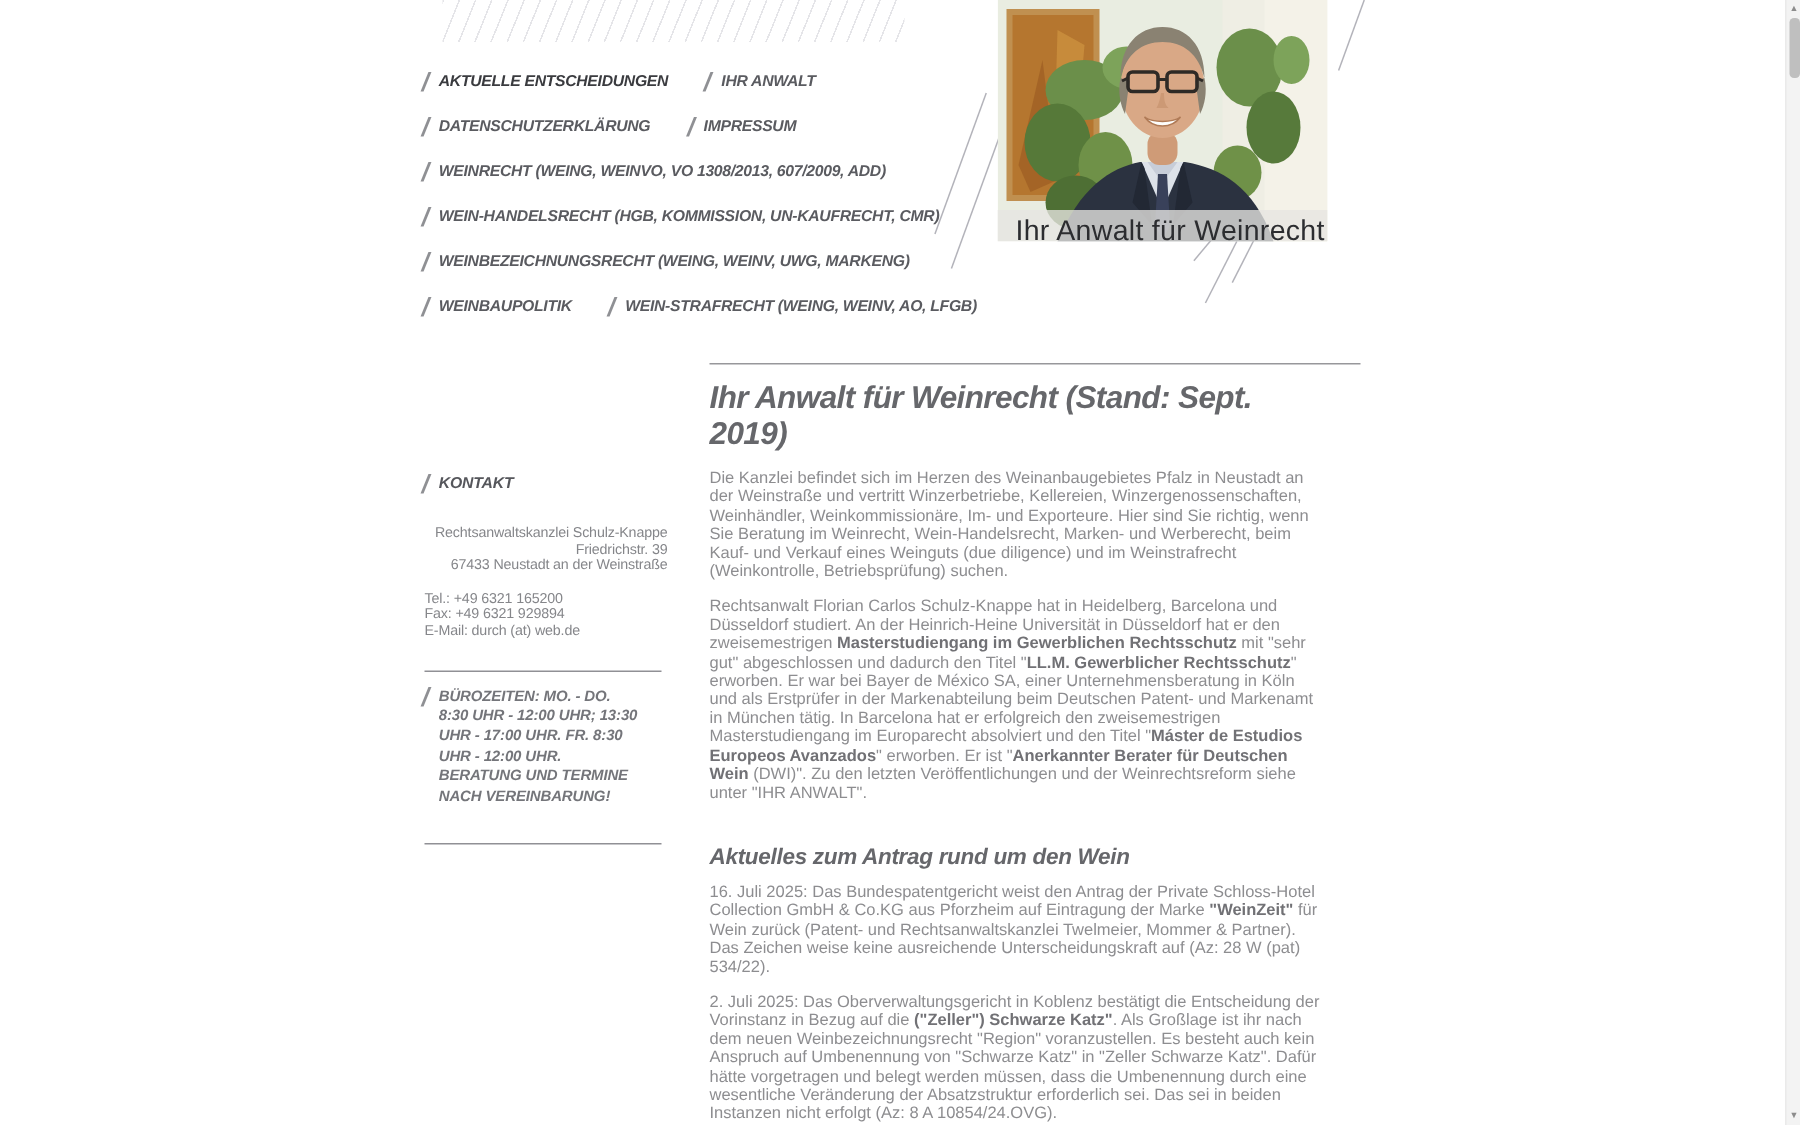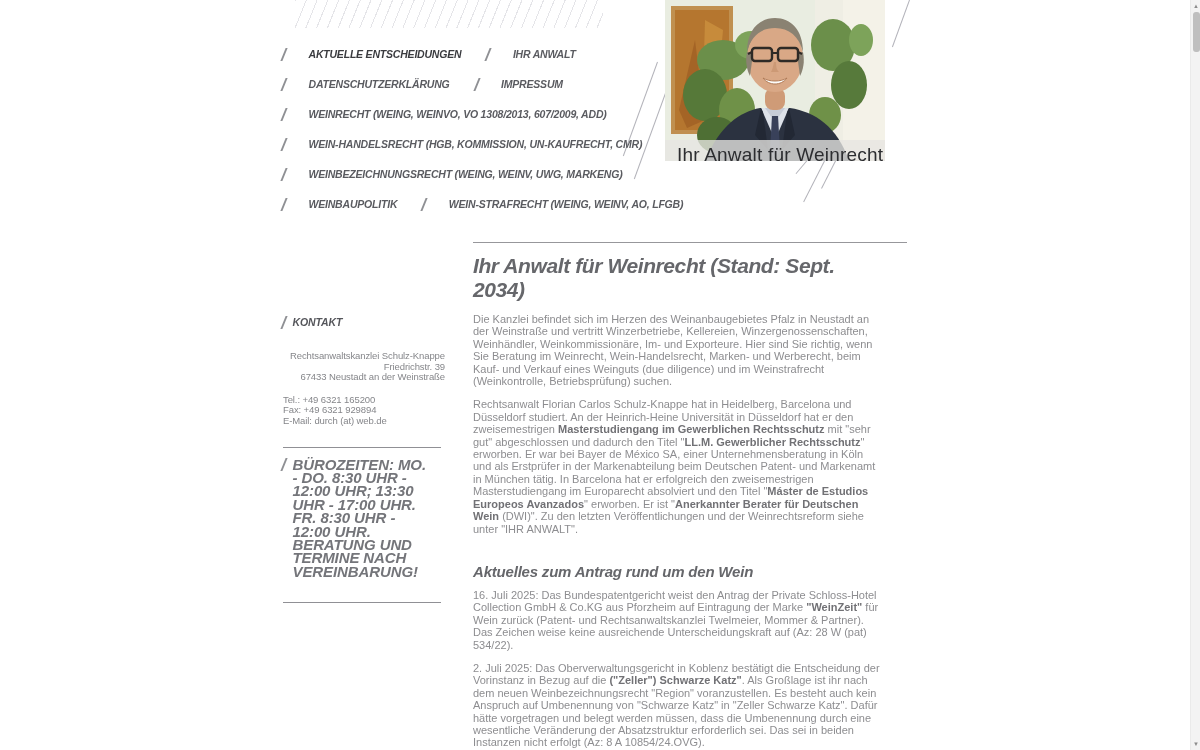--- a/index.html
+++ b/index.html
@@ -16,21 +16,21 @@
   .hatch {
     position:absolute; left:295px; top:0; width:308px; height:28px;
     background:repeating-linear-gradient(112deg, #e2e2e6 0 1px, transparent 1px 10px);
     opacity:.9;
   }
   .dslash { position:absolute; width:1px; background:#b3b3ba; transform-origin:top center; }
 
   
   .nav { position:absolute; left:283px; top:48px; width:330px; }
   .nav-row { display:flex; gap:26px; margin-bottom:17px; align-items:flex-start; }
-  .nav-item { display:flex; gap:24px; align-items:flex-start; cursor:pointer; white-space:nowrap; }
+  .nav-item { display:flex; gap:8px; align-items:flex-start; cursor:pointer; white-space:nowrap; }
   .nav-item .lbl {
     font-size:10.5px; font-style:italic; font-weight:600;
     letter-spacing:-0.2px; color:#5a5b60; text-transform:uppercase; line-height:13px;
   }
   .nav-item.active .lbl { font-weight:700; color:#3a3b3f; }
   .slash { width:1.5px; height:13px; background:#8f9094; transform:skewX(-22deg); display:inline-block; flex:0 0 auto; }
 
   
   .photo { position:absolute; left:665px; top:0; width:220px; height:161px; overflow:hidden; }
   .photo svg { display:block; }
@@ -45,21 +45,21 @@
   .side-label { display:flex; gap:8px; align-items:flex-start; margin-bottom:22px; }
   .side-label .lbl {
     font-size:10.5px; font-style:italic; font-weight:600; letter-spacing:-0.1px;
     color:#55565b; text-transform:uppercase; line-height:13px;
   }
   .side-lines { font-size:9.5px; line-height:10.6px; color:#85868a; letter-spacing:-0.1px; }
   .addr { margin-bottom:12px;text-align:right; }
   .divider-s { border:none; border-top:1px solid #909095; width:158px; margin:20px 0 0 0; }
   .hours { display:flex; gap:8px; margin-top:10px; }
   .hours .txt {
-    font-size:15px; font-style:italic; font-weight:600; text-transform:uppercase;
+    font-size:10px; font-style:italic; font-weight:600; text-transform:uppercase;
     color:#74757a; line-height:13.4px; width:136px; letter-spacing:-0.1px;
   }
 
   
   .main-divider { position:absolute; left:473px; top:242px; width:434px; border-top:1px solid #97979b; }
   .main { position:absolute; left:473px; top:254px; width:408px; }
   h1.title {
     font-size:21px; font-style:italic; font-weight:700; color:#66676b;
     letter-spacing:-0.4px; margin-bottom:11px;
   }
@@ -212,21 +212,21 @@
     <hr class="divider-s">
     <div class="hours">
       <span class="slash"></span>
       <span class="txt">BÜROZEITEN: MO. - DO. 8:30 UHR - 12:00 UHR; 13:30 UHR - 17:00 UHR. FR. 8:30 UHR - 12:00 UHR. BERATUNG UND TERMINE NACH VEREINBARUNG!</span>
     </div>
     <hr class="divider-s" style="margin-top:24px;">
   </aside>
 
   <div class="main-divider"></div>
   <main class="main">
-    <h1 class="title">Ihr Anwalt für Weinrecht  (Stand: Sept. 2034)</h1>
+    <h1 class="title">Ihr Anwalt für Weinrecht  (Stand: Sept. 2019)</h1>
     <p class="body"><span>Die Kanzlei befindet sich im Herzen des Weinanbaugebietes Pfalz in Neustadt an der Weinstraße und vertritt Winzerbetriebe, Kellereien, Winzergenossenschaften, Weinhändler, Weinkommissionäre, Im- und Exporteure. Hier sind Sie richtig, wenn Sie Beratung im Weinrecht, Wein-Handelsrecht, Marken- und Werberecht, beim Kauf- und Verkauf eines Weinguts (due diligence) und im Weinstrafrecht (Weinkontrolle, Betriebsprüfung) suchen.</span></p>
     <p class="body"><span>Rechtsanwalt Florian Carlos Schulz-Knappe hat in Heidelberg, Barcelona und Düsseldorf studiert. An der Heinrich-Heine Universität in Düsseldorf hat er den zweisemestrigen </span><b>Masterstudiengang im Gewerblichen Rechtsschutz</b><span> mit "sehr gut" abgeschlossen und dadurch den Titel "</span><b>LL.M. Gewerblicher Rechtsschutz</b><span>" erworben. Er war bei Bayer de México SA, einer Unternehmensberatung in Köln und als Erstprüfer in der Markenabteilung beim Deutschen Patent- und Markenamt in München tätig. In Barcelona hat er erfolgreich den zweisemestrigen Masterstudiengang im Europarecht absolviert und den Titel "</span><b>Máster de Estudios Europeos Avanzados</b><span>" erworben. Er ist "</span><b>Anerkannter Berater für Deutschen Wein</b><span> (DWI)". Zu den letzten Veröffentlichungen und der Weinrechtsreform siehe unter "IHR ANWALT".</span></p>
     <h2 class="subtitle">Aktuelles zum Antrag rund um den Wein</h2>
     <div>
         <p class="body"><span>16. Juli 2025: Das Bundespatentgericht weist den Antrag der Private Schloss-Hotel Collection GmbH &amp; Co.KG aus Pforzheim auf Eintragung der Marke </span><b>"WeinZeit"</b><span> für Wein zurück (Patent- und Rechtsanwaltskanzlei Twelmeier, Mommer &amp; Partner). Das Zeichen weise keine ausreichende Unterscheidungskraft auf (Az: 28 W (pat) 534/22).</span></p>
         <p class="body"><span>2. Juli 2025: Das Oberverwaltungsgericht in Koblenz bestätigt die Entscheidung der Vorinstanz in Bezug auf die </span><b>("Zeller") Schwarze Katz"</b><span>. Als Großlage ist ihr nach dem neuen Weinbezeichnungsrecht "Region" voranzustellen. Es besteht auch kein Anspruch auf Umbenennung von "Schwarze Katz" in "Zeller Schwarze Katz". Dafür hätte vorgetragen und belegt werden müssen, dass die Umbenennung durch eine wesentliche Veränderung der Absatzstruktur erforderlich sei. Das sei in beiden Instanzen nicht erfolgt (Az: 8 A 10854/24.OVG).</span></p>
       </div>
   </main>
 
   <div class="scrollbar">

